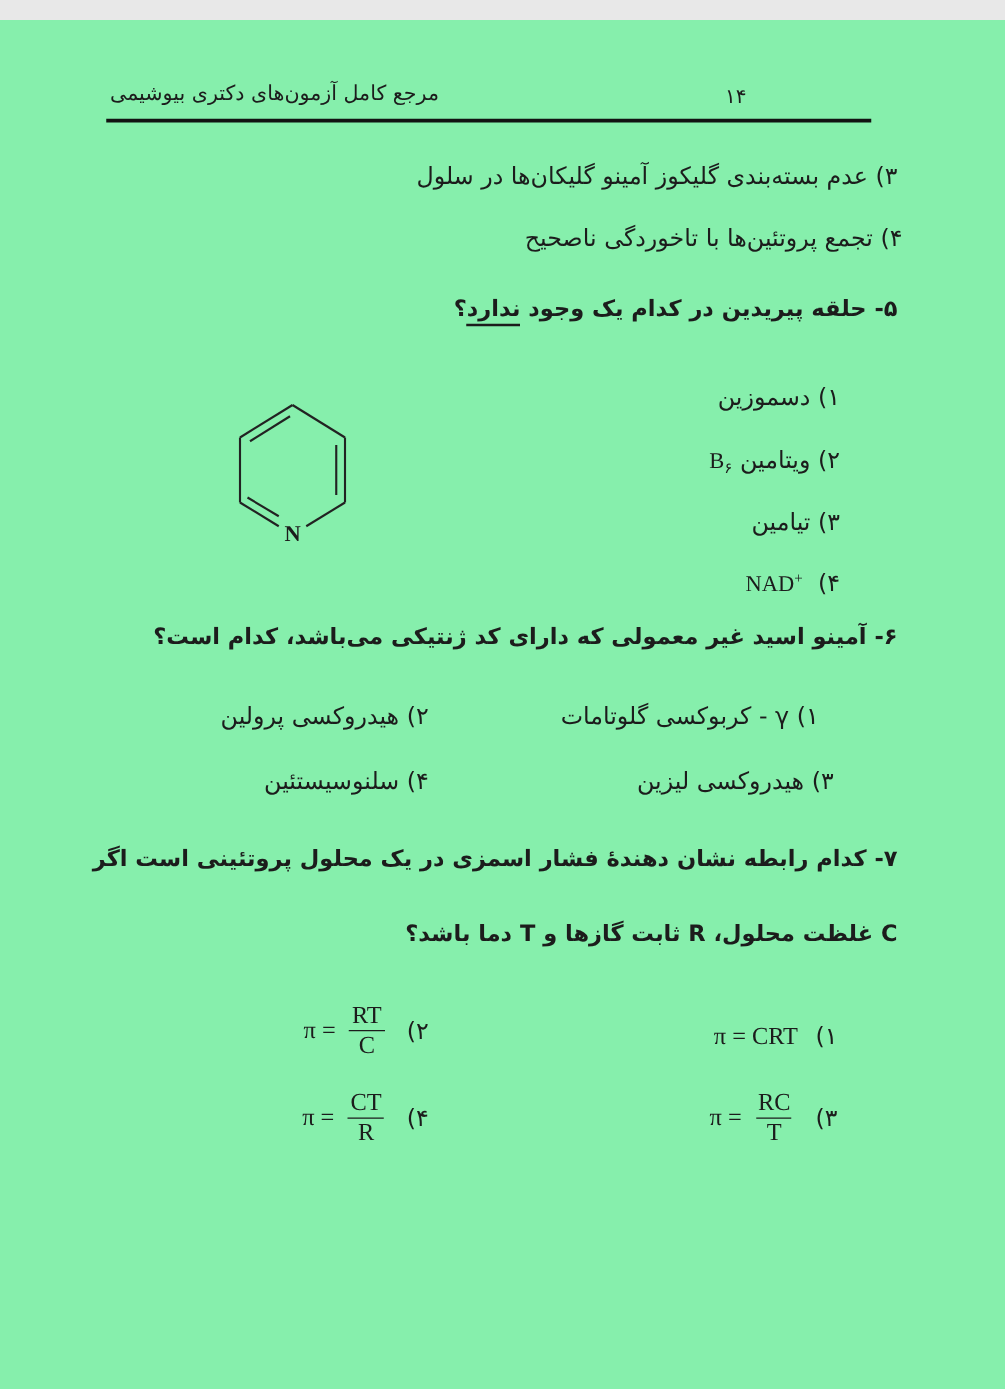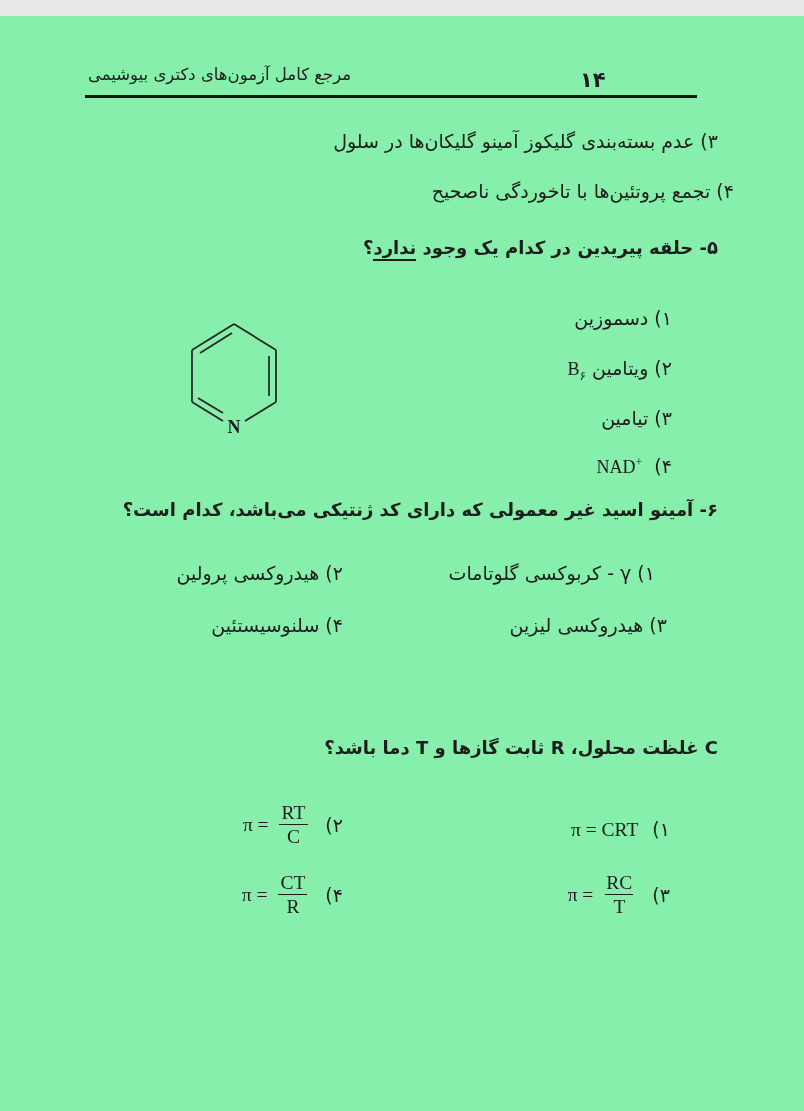--- a/index.html
+++ b/index.html
@@ -8,27 +8,27 @@
     width:804px;height:1111px;
     margin:16px auto;
     background:#86efac;
     color:#1c1c1c;
     font-family:"DejaVu Sans", sans-serif;
     direction:rtl;
     overflow:hidden;
   }
   .abs{position:absolute;white-space:nowrap;line-height:1.35;}
   .hdr-title{left:88px;top:48px;font-size:16.5px;}
-  .hdr-page{left:580px;top:50px;font-size:21px;font-weight:bold;}
+  .hdr-page{left:580px;top:50px;font-size:16px;}
   .rule{position:absolute;left:85px;top:79px;width:612px;height:3px;background:#121212;}
   .body-line{font-size:19px;}
   .q-title{font-size:18px;font-weight:bold;}
   .ul-word{border-bottom:2px solid #1c1c1c;padding-bottom:1px;}
   .item3{right:86px;top:113px;}
-  .item4{right:70px;top:163px;}
+  .item4{right:82px;top:163px;}
   .q5t{right:86px;top:220px;}
   .pyridine{position:absolute;left:188px;top:304px;}
   .q5o1{right:132px;top:290px;}
   .q5o2{right:132px;top:340px;}
   .q5o3{right:132px;top:390px;}
   .q5o4{right:132px;top:438px;}
   .q6t{right:86px;top:482px;text-align:right;}
   .q6o1{right:149px;top:545px;}
   .q6o2{right:461px;top:545px;}
   .q6o3{right:137px;top:597px;}
@@ -90,20 +90,21 @@
   <div class="abs body-line q5o2"><span>۲)  ویتامین</span>&nbsp;<span class="latin"><span>B</span><sub>۶</sub></span></div>
   <div class="abs body-line q5o3">۳)  تیامین</div>
   <div class="abs body-line q5o4"><span>۴)</span>&nbsp;&nbsp;<span class="latin"><span>NAD</span><sup>+</sup></span></div>
 
   <div class="abs q-title q6t">۶- آمینو اسید غیر معمولی که دارای کد ژنتیکی می‌باشد، کدام است؟</div>
   <div class="abs body-line q6o1">۱)  γ - کربوکسی گلوتامات</div>
   <div class="abs body-line q6o2">۲) هیدروکسی پرولین</div>
   <div class="abs body-line q6o3">۳) هیدروکسی لیزین</div>
   <div class="abs body-line q6o4">۴) سلنوسیستئین</div>
 
+  <div class="abs q-title q7t1">۷- کدام رابطه نشان دهندۀ فشار اسمزی در یک محلول پروتئینی است اگر</div>
   <div class="abs q-title q7t2">C غلظت محلول، R ثابت گازها و T دما باشد؟</div>
 
   <div class="abs fopt q7o1">
     <span>۱)</span>
     <span class="formula">π = CRT</span>
   </div>
 
   <div class="abs fopt q7o2">
     <span>۲)</span>
     <span class="formula">

